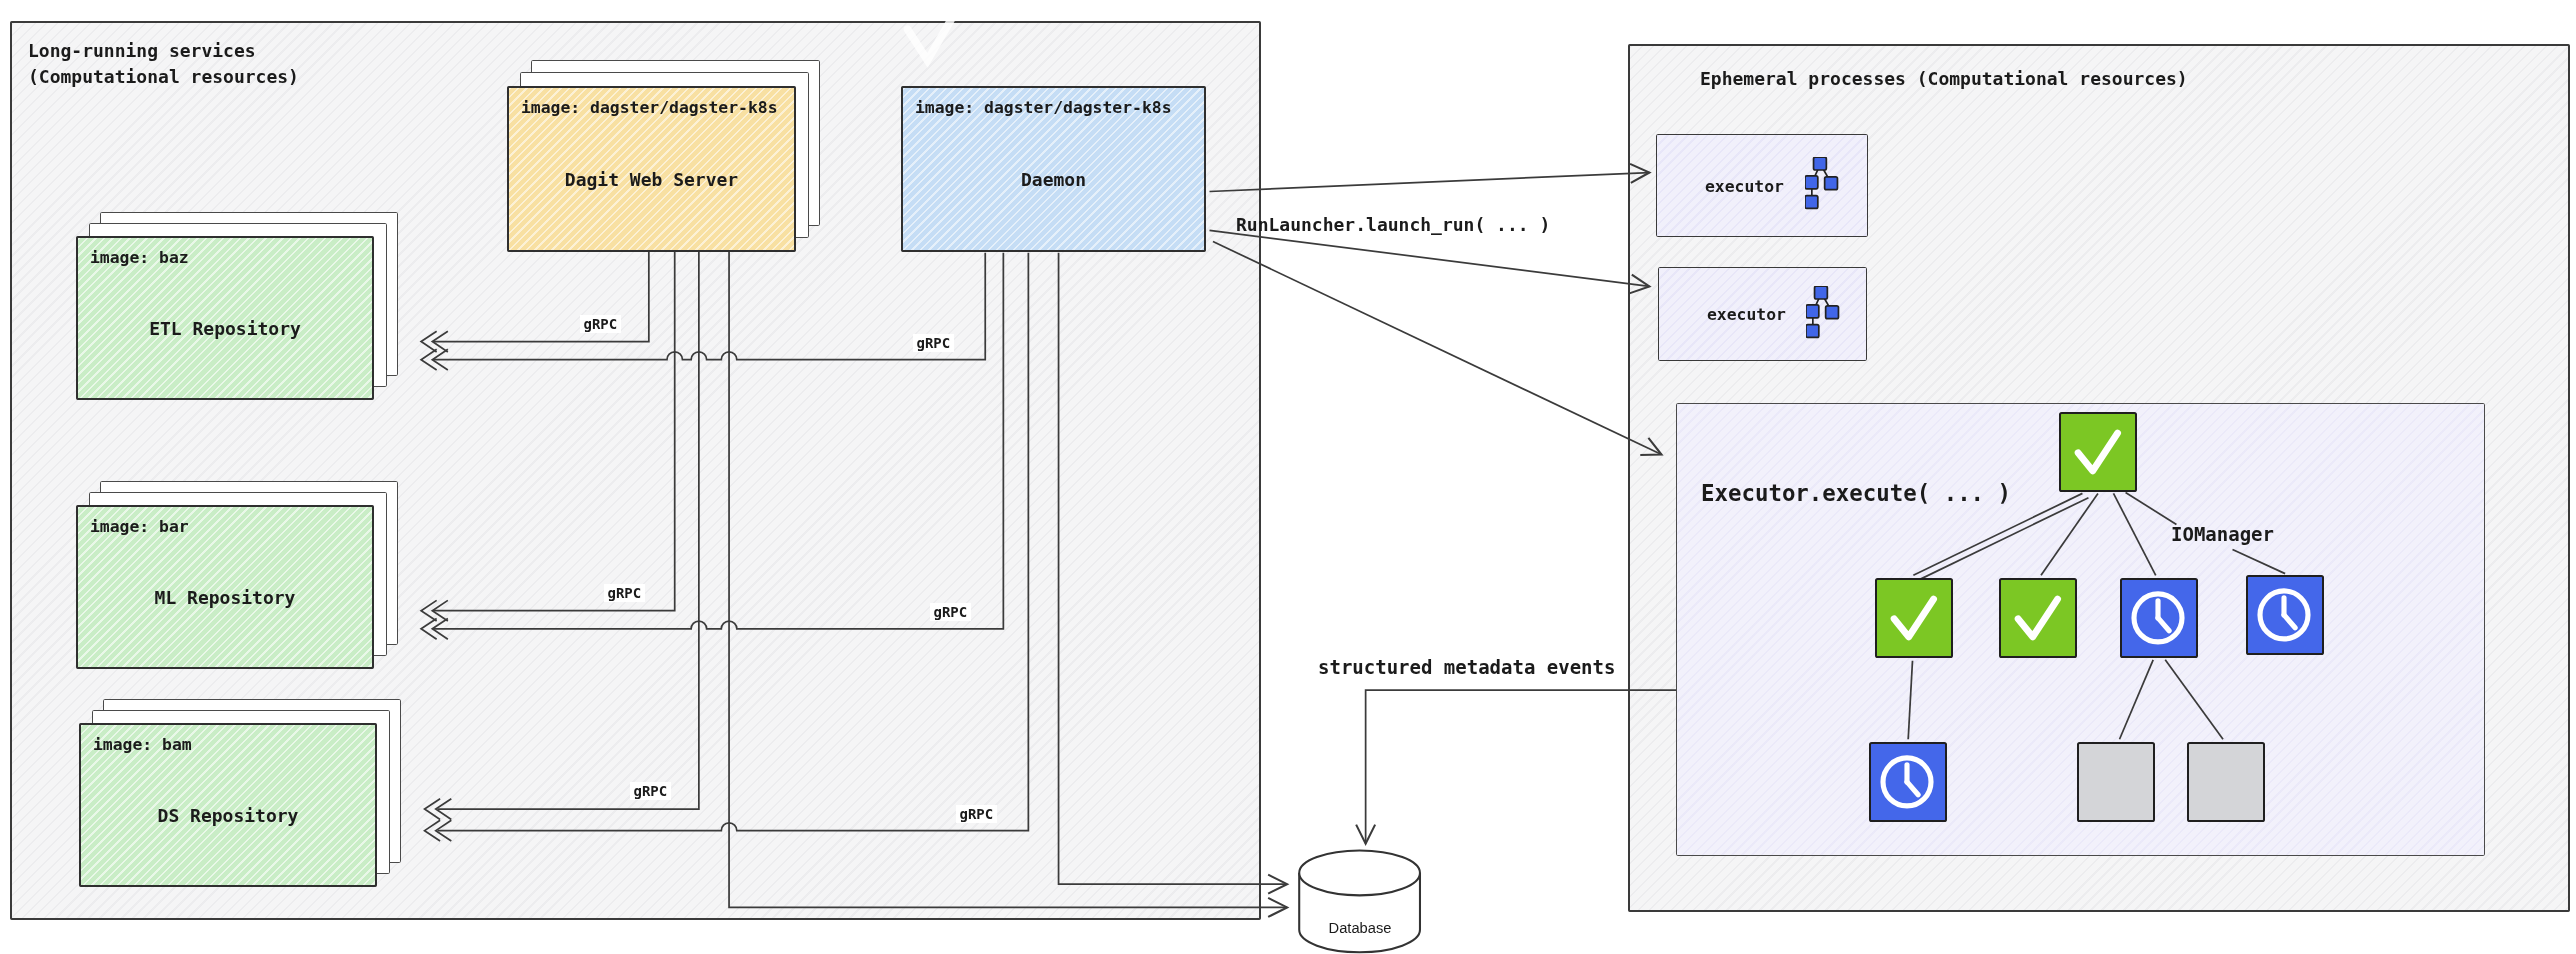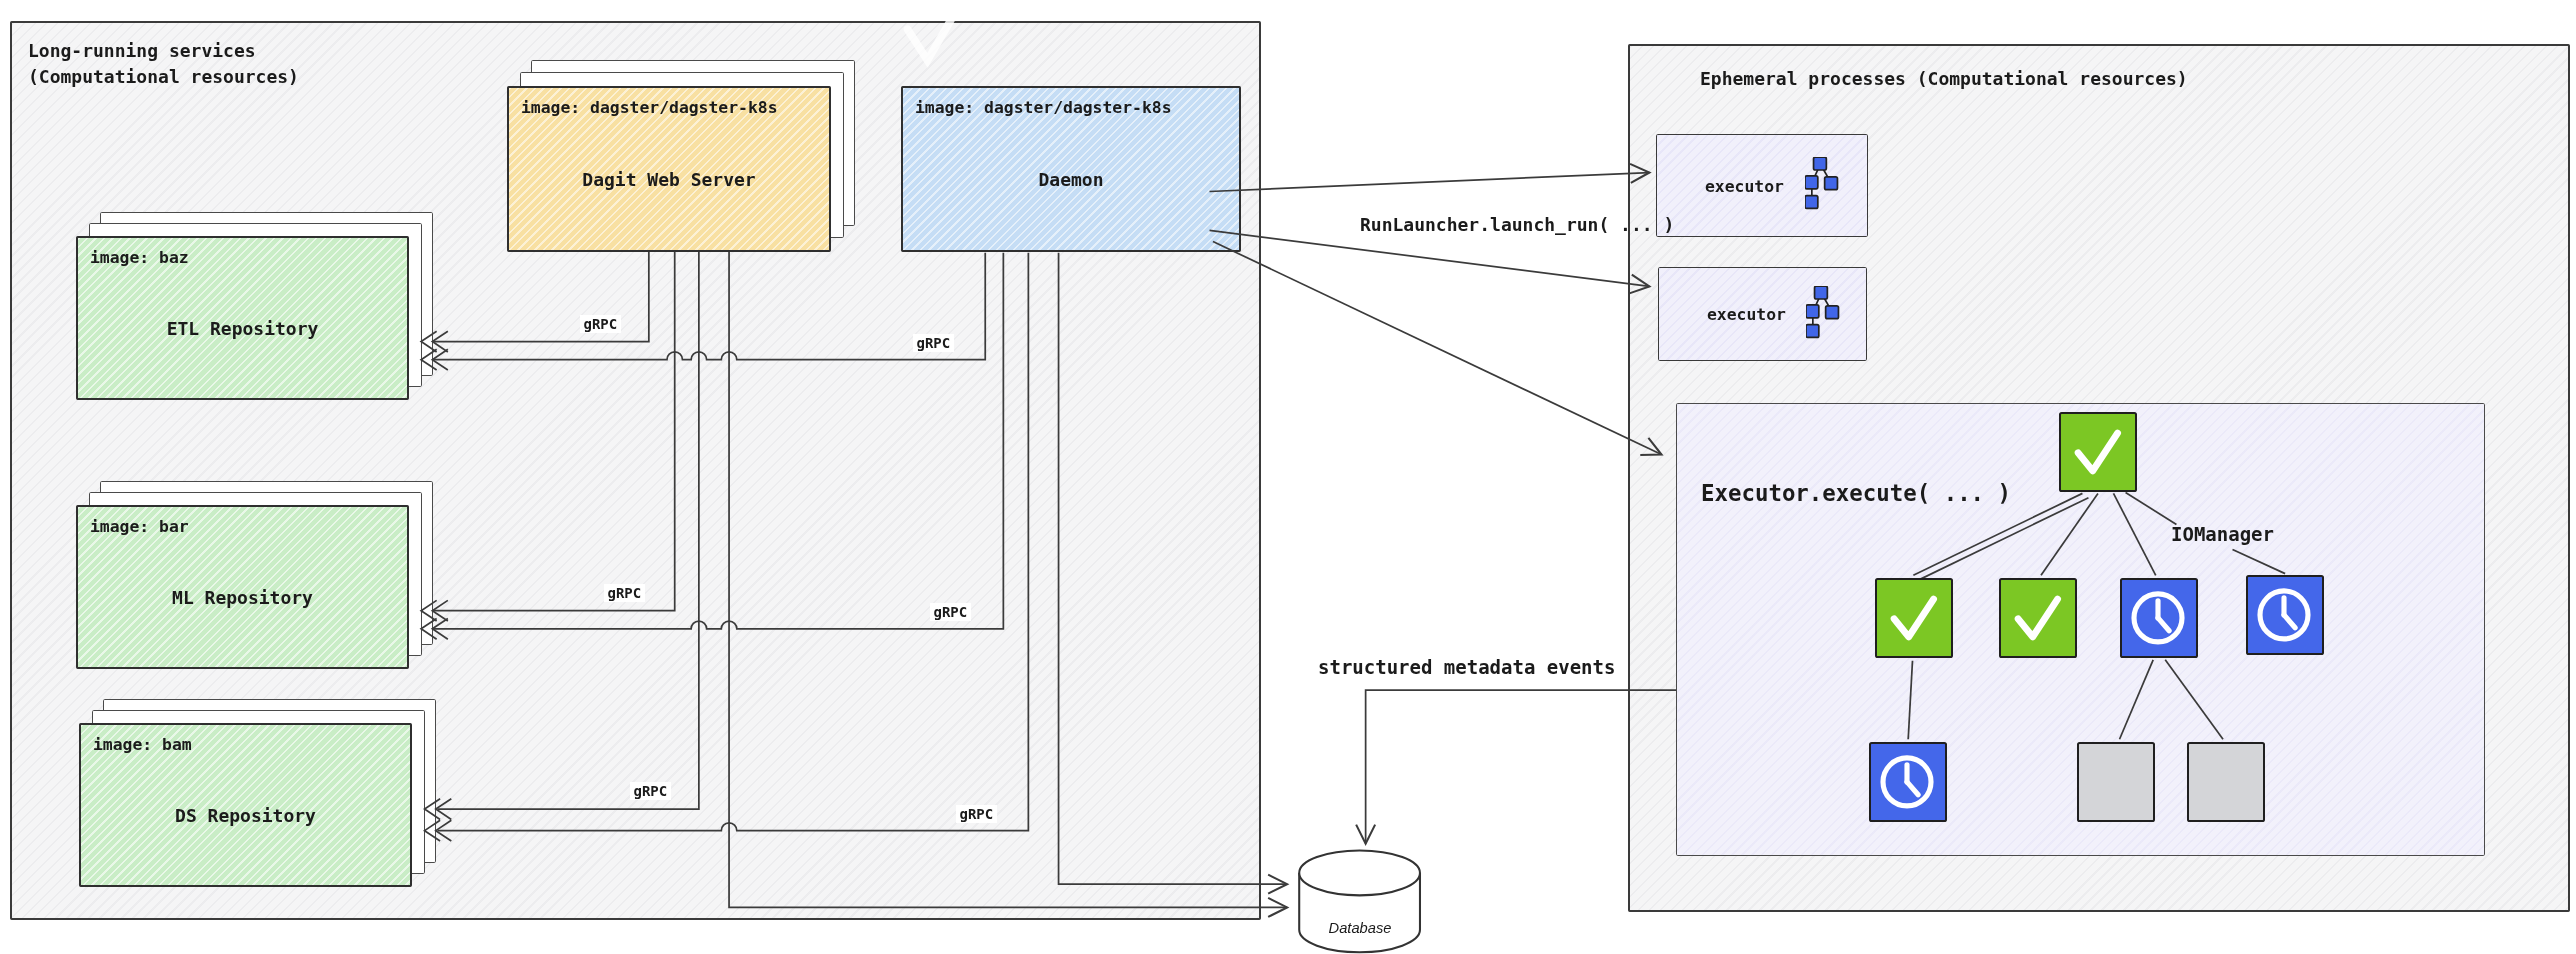--- a/index.html
+++ b/index.html
@@ -9,21 +9,21 @@
   
   .panel{position:absolute;border:2.2px solid #3a3a3a;border-radius:1.7px;
          background-color:#f5f5f6;
          background-image:repeating-linear-gradient(135deg,rgba(90,90,110,0.055) 0 1.7px,transparent 1.7px 7.8px);}
   .panel-title{position:absolute;font-size:18px;font-weight:600;line-height:26px;white-space:pre-line;}
 
   
   .box{position:absolute;border:2.6px solid #2f2f2f;border-radius:1.7px;box-sizing:border-box;}
   .ghost{position:absolute;width:100%;height:100%;background:#ffffff;border:1.7px solid #4a4a4a;border-radius:1.7px;box-sizing:border-box;}
   .front{position:absolute;width:100%;height:100%;z-index:3;}
-  .stack{position:absolute;padding-left:35px;}
+  .stack{position:absolute;}
   .img-label{position:absolute;left:12px;top:9.5px;font-size:16.4px;font-weight:600;}
   .box-name{position:absolute;left:0;right:0;top:50%;text-align:center;font-size:18px;font-weight:700;}
 
   .yellow{background-color:#f8e0a2;background-image:repeating-linear-gradient(135deg,rgba(255,255,255,0.55) 0 1.7px,transparent 1.7px 6px);}
   .blue-box{background-color:#c5ddf5;background-image:repeating-linear-gradient(135deg,rgba(255,255,255,0.55) 0 1.7px,transparent 1.7px 6px);}
   .green-box{background-color:#c9edc6;background-image:repeating-linear-gradient(135deg,rgba(255,255,255,0.6) 0 1.7px,transparent 1.7px 6px);}
   .lavender{background-color:#f1f0fb;background-image:repeating-linear-gradient(135deg,rgba(110,100,215,0.07) 0 1.7px,transparent 1.7px 7px);}
 
   
   .executor-box{position:absolute;border:1.7px solid #3a3a3a;border-radius:1.7px;z-index:2;}
@@ -38,21 +38,21 @@
   .node.green{background:#7cc724;}
   .node.blue{background:#4467ea;}
   .node.gray{background:#d4d5d8;}
   .node svg{position:absolute;left:0;top:0;}
 
   
   .grpc{position:absolute;font-size:14px;font-weight:600;background:#ffffff;padding:0.9px 3.5px;z-index:7;}
   .flabel{position:absolute;font-size:18px;font-weight:700;z-index:7;white-space:nowrap;}
   .exec-title{position:absolute;font-size:22.4px;font-weight:700;z-index:7;white-space:nowrap;}
   .db-label{position:absolute;font-size:14.7px;z-index:7;text-align:center;
-            font-family:"Liberation Sans","DejaVu Sans",sans-serif;font-style:italic;}
+            font-family:"Liberation Sans","DejaVu Sans",sans-serif;}
 
   svg.overlay{position:absolute;left:0;top:0;z-index:5;pointer-events:none;}
 </style>
 </head>
 <body>
 
 <div class="canvas">
 
   <div class="panel" style="left:10.4px;top:21px;width:1247px;height:895px;"></div>
   <div class="panel-title" style="left:28px;top:38px;">Long-running services
@@ -101,21 +101,21 @@
     </div>
   </div>
 
   <div class="grpc" style="left:580px;top:315px;">gRPC</div>
   <div class="grpc" style="left:913px;top:334px;">gRPC</div>
   <div class="grpc" style="left:604px;top:584px;">gRPC</div>
   <div class="grpc" style="left:930px;top:603px;">gRPC</div>
   <div class="grpc" style="left:630px;top:782px;">gRPC</div>
   <div class="grpc" style="left:956px;top:805px;">gRPC</div>
 
-  <div class="flabel" style="left:1360px;top:214px;">RunLauncher.launch_run( ... )</div>
+  <div class="flabel" style="left:1236px;top:214px;">RunLauncher.launch_run( ... )</div>
   <div class="flabel" style="left:1318px;top:656px;font-size:19px;">structured metadata events</div>
   <div class="db-label" style="left:1304px;top:920px;width:112px;">Database</div>
 
   <div class="panel" style="left:1628px;top:44px;width:938px;height:864px;"></div>
   <div class="panel-title" style="left:1662px;top:66px;margin-left:38px;">Ephemeral processes (Computational resources)</div>
 
   <div class="executor-box lavender" style="left:1656px;top:134px;width:210px;height:101px;">
     <div class="executor-label">executor</div>
     <svg width="41" height="55" viewBox="0 0 48 64" style="position:absolute;left:148px;top:22.4px;">
       <line x1="18" y1="8" x2="8" y2="30" stroke="#222" stroke-width="2"></line>

